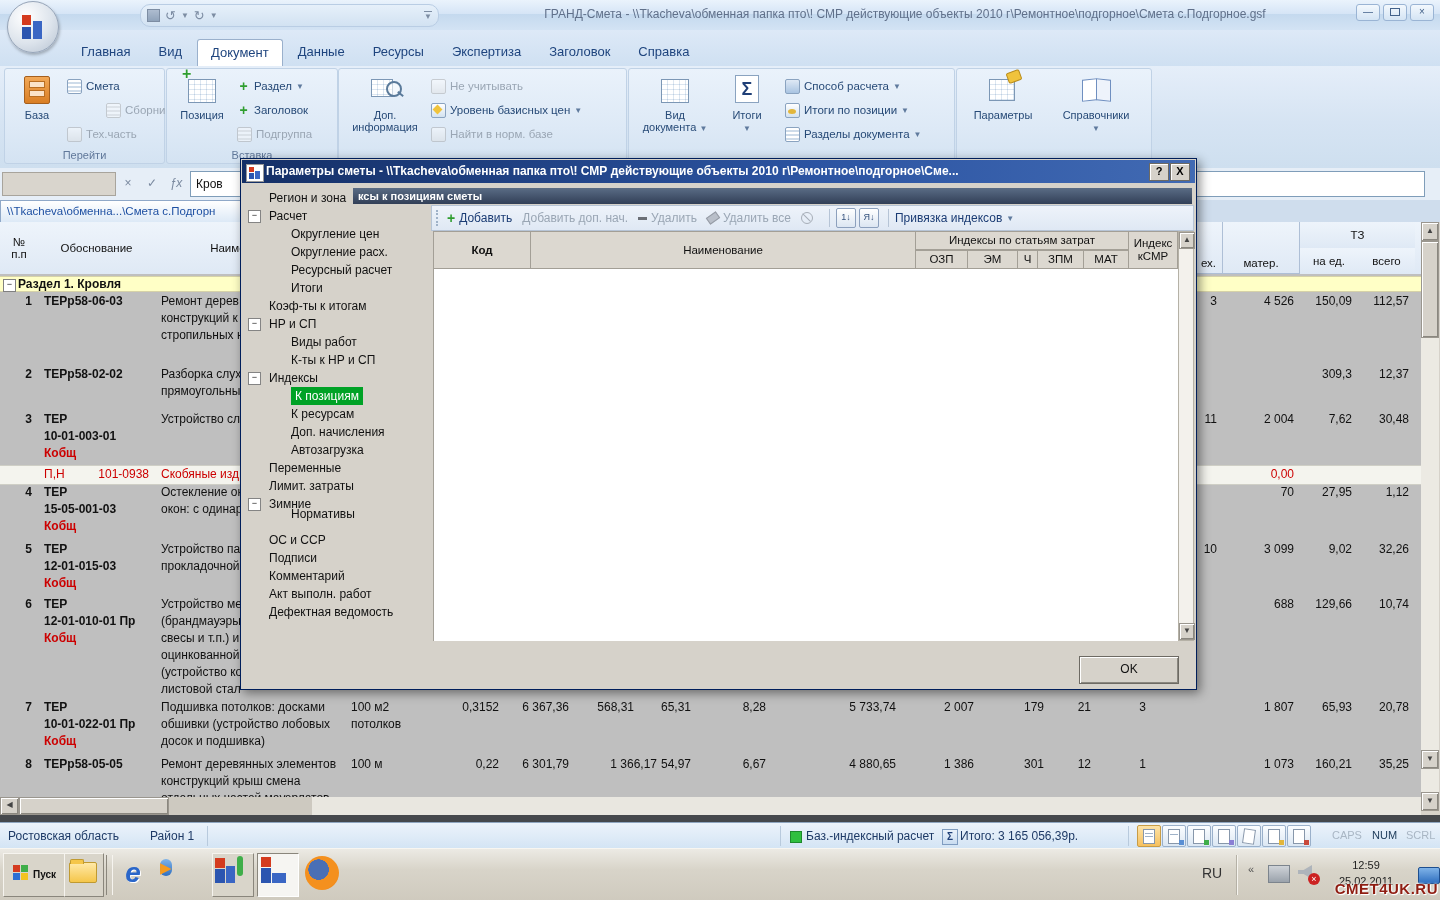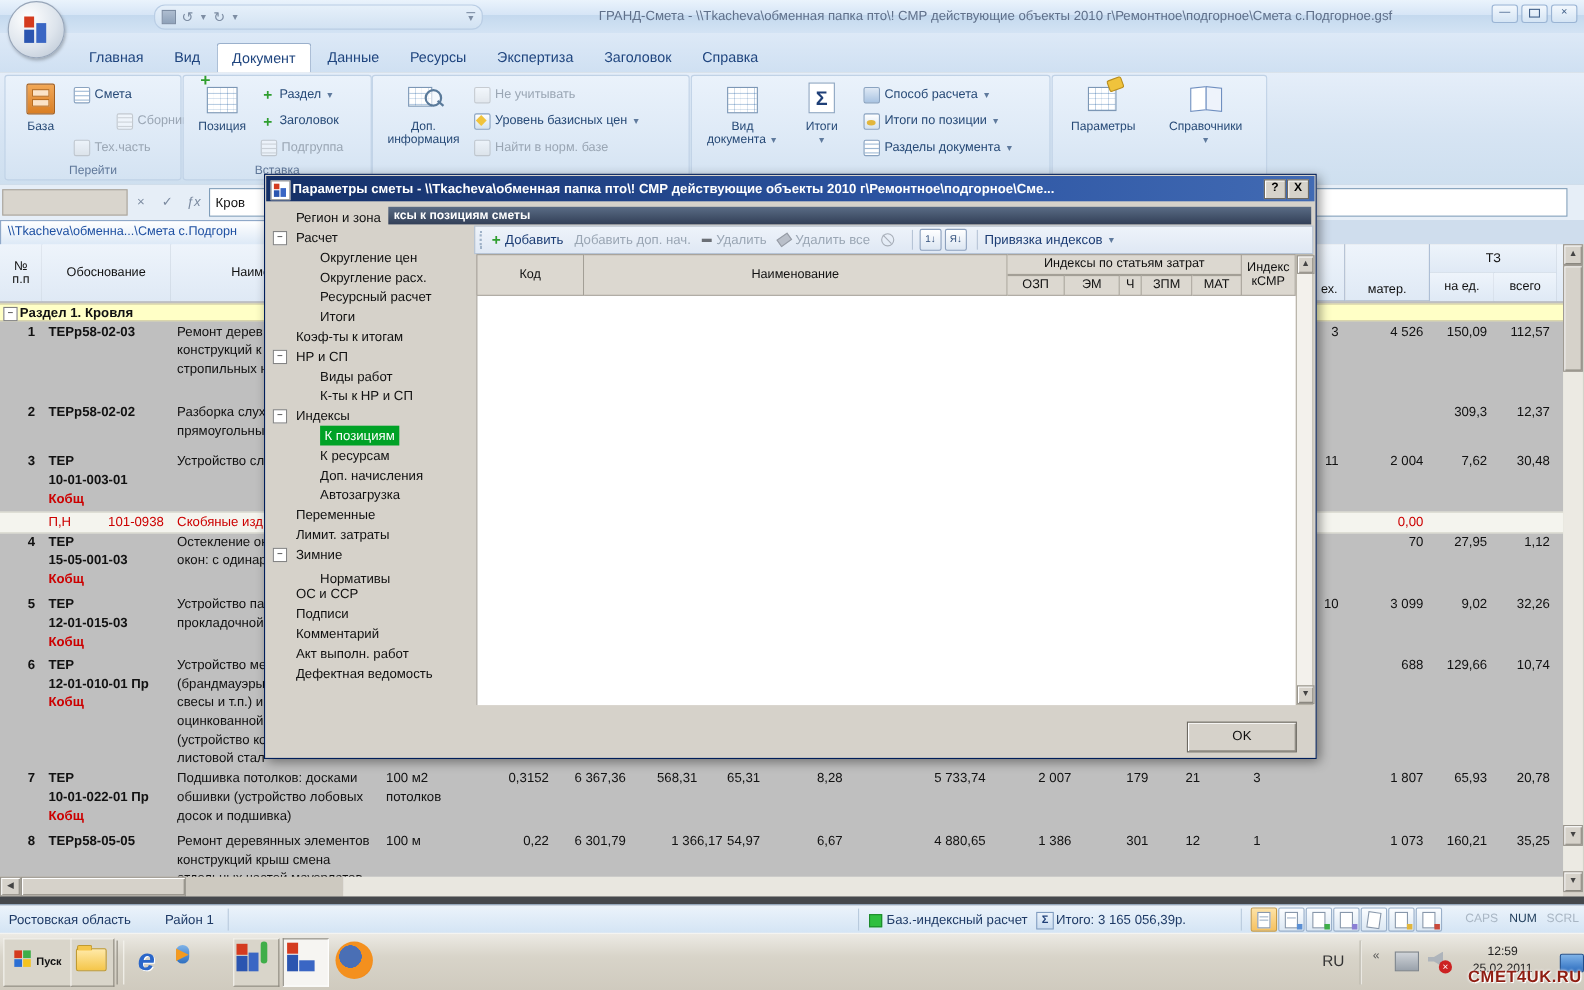--- a/index.html
+++ b/index.html
@@ -387,21 +387,21 @@
     <div class="hc half" style="left:1415px;width:6px;height:52px;"></div>
   </div>
 
   <div class="a gridbody" id="gridbody">
     <div class="section">
       <span class="expbox">−</span>
       <span>Раздел 1. Кровля</span>
     </div>
   <div class="grow" style="top: 18px; height: 73px;">
         <div class="gcell tr b" style="left: 2px; width: 34px;">1</div>
-        <div class="gcell" style="left: 40px; width: 113px;"><div class="b pre">ТЕРр58-02-03</div></div>
+        <div class="gcell" style="left: 40px; width: 113px;"><div class="b pre">ТЕРр58-06-03</div></div>
         <div class="gcell" style="left: 157px; width: 186px;">Ремонт дерев
 конструкций к
 стропильных н</div>
         <div class="gcell tr" style="left: 1152px; width: 69px;">3</div>
         <div class="gcell tr" style="left: 1223px; width: 75px;">4 526</div>
         <div class="gcell tr" style="left: 1300px; width: 56px;">150,09</div>
         <div class="gcell tr" style="left: 1358px; width: 55px;">112,57</div>
       </div>
       <div class="grow" style="top: 91px; height: 45px;">
         <div class="gcell tr b" style="left: 2px; width: 34px;">2</div>
@@ -679,21 +679,21 @@
         <div class="titem" style="top: 274px;">
           <span class="tlab" style="left: 26px;">Переменные</span>
         </div>
         <div class="titem" style="top: 292px;">
           <span class="tlab" style="left: 26px;">Лимит. затраты</span>
         </div>
         <div class="titem" style="top: 310px;">
           <span class="texp">−</span>
           <span class="tlab" style="left: 26px;">Зимние</span>
         </div>
-        <div class="titem" style="top: 332px;">
+        <div class="titem" style="top: 320px;">
           <span class="tlab" style="left: 48px;">Нормативы</span>
         </div>
         <div class="titem" style="top: 346px;">
           <span class="tlab" style="left: 26px;">ОС и ССР</span>
         </div>
         <div class="titem" style="top: 364px;">
           <span class="tlab" style="left: 26px;">Подписи</span>
         </div>
         <div class="titem" style="top: 382px;">
           <span class="tlab" style="left: 26px;">Комментарий</span>
@@ -730,21 +730,21 @@
       <span class="sortbtn">1↓</span>
       <span class="sortbtn">Я↓</span>
       <span class="tsep"></span>
       <span class="dtb">
           <span>Привязка индексов</span>
           <span class="dd9">▼</span>
         </span>
     </div>
 
     <div class="dthead">
-      <div class="dhc" style="left:0;top:0;width:98px;height:38px;border-left:1px solid #a39f96;">Код</div>
+      <div class="dhc" style="left:0;top:0;width:98px;height:38px;border-left:1px solid #a39f96;font-weight:bold;">Код</div>
       <div class="dhc" style="left:98px;top:0;width:385px;height:38px;">Наименование</div>
       <div class="dhc" style="left:483px;top:0;width:213px;height:19px;">Индексы по статьям затрат</div>
       <div class="dhc" style="left:483px;top:19px;width:52px;height:19px;">ОЗП</div>
       <div class="dhc" style="left:535px;top:19px;width:50px;height:19px;">ЭМ</div>
       <div class="dhc" style="left:585px;top:19px;width:20px;height:19px;">Ч</div>
       <div class="dhc" style="left:605px;top:19px;width:46px;height:19px;">ЗПМ</div>
       <div class="dhc" style="left:651px;top:19px;width:45px;height:19px;">МАТ</div>
       <div class="dhc" style="left:696px;top:0;width:49px;height:38px;">Индекс
 кСМР</div>
     </div>

